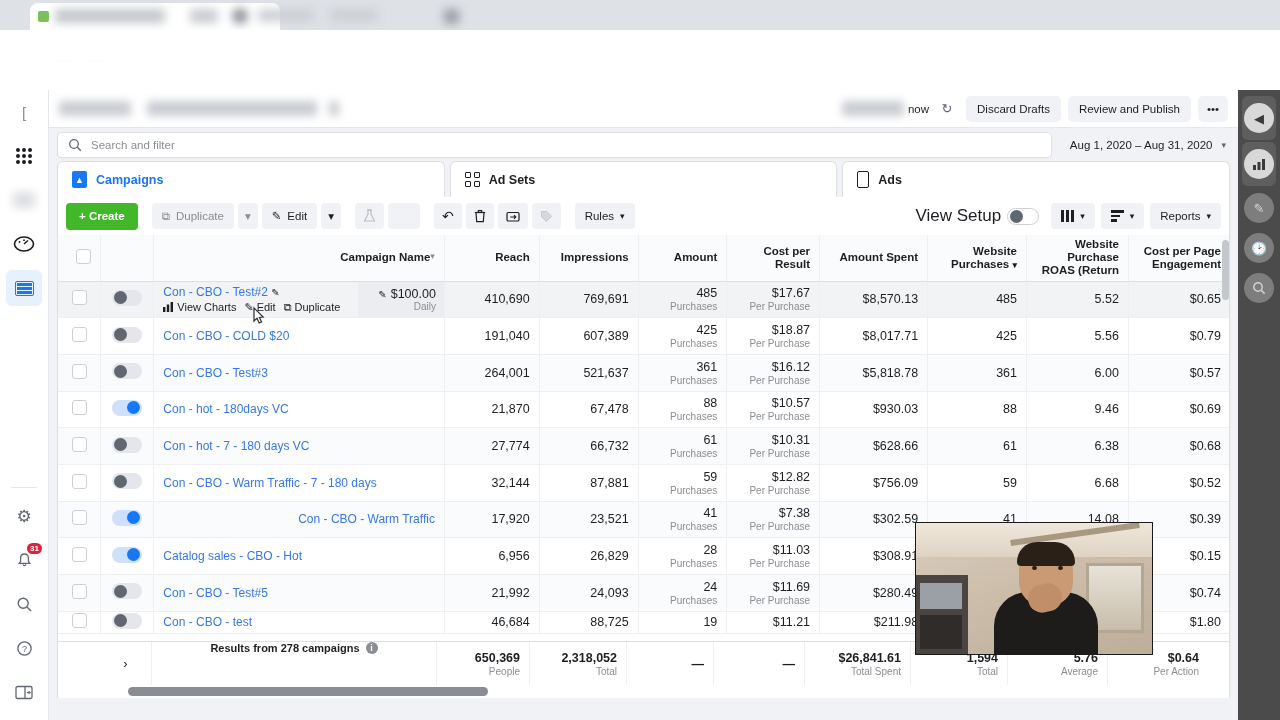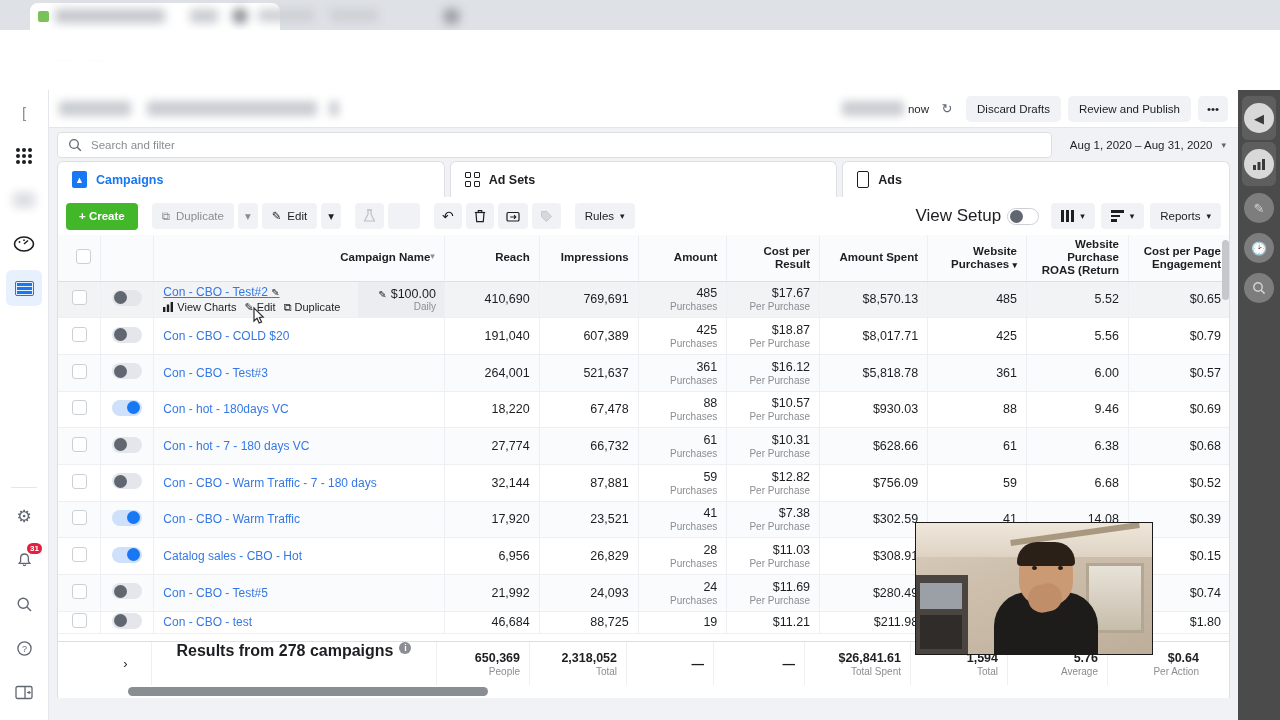--- a/index.html
+++ b/index.html
@@ -212,21 +212,21 @@
   th.c-roas, td.c-roas { width: 100px; }
   th.c-cpe, td.c-cpe { width: 100px; }
   th.c-name { font-weight: bold; }
   th.sorted { color: #1877f2; }
   tbody tr { height: 36.7px; }
   tbody tr:nth-child(odd) { background: #fafbfc; }
   tbody tr.hovered { background: #f2f3f5; }
   .cellnum { font-size: 12.5px; display: block; text-align: right; }
   .cellsub { font-size: 10px; color: #8a8d91; display: block; text-align: right; margin-top: 1px; }
   .campname { color: #3578e5; font-size: 12px; }
-  .campname.u { text-decoration: underline; }
+  .campname.u { }
   .chk {
     width: 15px; height: 15px; border: 1px solid #ccd0d5; border-radius: 3px;
     background: #fff; display: inline-block;
   }
   .rowtoggle {
     width: 30px; height: 16px; border-radius: 8px; background: #e4e6eb;
     position: relative; display: inline-block;
   }
   .rowtoggle i { position:absolute; top: 1.5px; left: 2px; width: 13px; height: 13px;
     border-radius: 50%; background: #606770; display:block; }
@@ -245,21 +245,21 @@
   
   .summary {
     position: absolute; left: 57px; right: 50px; bottom: 35px; height: 44px;
     background: #fff; border: 1px solid #dddfe2; border-bottom: none;
     display: flex; align-items: center;
   }
   .sum-cell { border-right: 1px solid #edeff2; height: 100%; display: flex;
     flex-direction: column; justify-content: center; align-items: flex-end; padding: 0 9px; }
   .sum-main { font-size: 12.5px; font-weight: bold; color: #1c1e21; }
   .sum-sub { font-size: 10px; color: #8a8d91; margin-top: 1px; }
-  .sum-label { font-size: 16px; font-weight: bold; color: #1c1e21; }
+  .sum-label { font-size: 11px; font-weight: bold; color: #1c1e21; }
   .info-i {
     width: 12px; height: 12px; border-radius: 50%; background: #8a8d91; color: #fff;
     font-size: 9px; line-height: 12px; text-align: center; display: inline-block; font-weight: bold;
   }
 
   
   .hscroll {
     position: absolute; left: 57px; right: 50px; bottom: 22px; height: 13px;
     background: #fff; border-left: 1px solid #dddfe2; border-right: 1px solid #dddfe2;
   }
@@ -767,21 +767,21 @@
             </tr>
             <tr>
               <td class="c-chk"><span class="chk"></span></td>
               <td class="c-tog"><span class="rowtoggle on"><i></i></span></td>
               <td class="c-name" style="position: relative;">
                 <div class="namecellwrap">
                   <span class="campname">Con - hot - 180days VC</span>
                 </div>
               </td>
               <td class="c-reach">
-                <span class="cellnum">18,220</span>
+                <span class="cellnum">21,870</span>
               </td>
               <td class="c-impr">
                 <span class="cellnum">67,478</span>
               </td>
               <td class="c-res">
                 <span class="cellnum">88</span>
                 <span class="cellsub">Purchases</span>
               </td>
               <td class="c-cpr">
                 <span class="cellnum">$10.57</span>
@@ -866,21 +866,21 @@
               <td class="c-roas">
                 <span class="cellnum">6.68</span>
               </td>
               <td class="c-cpe">
                 <span class="cellnum">$0.52</span>
               </td>
             </tr>
             <tr>
               <td class="c-chk"><span class="chk"></span></td>
               <td class="c-tog"><span class="rowtoggle on"><i></i></span></td>
-              <td class="c-name" style="position: relative;">
+              <td class="c-name" style="position: relative; text-align: right;">
                 <div class="namecellwrap">
                   <span class="campname">Con - CBO - Warm Traffic</span>
                 </div>
               </td>
               <td class="c-reach">
                 <span class="cellnum">17,920</span>
               </td>
               <td class="c-impr">
                 <span class="cellnum">23,521</span>
               </td>

